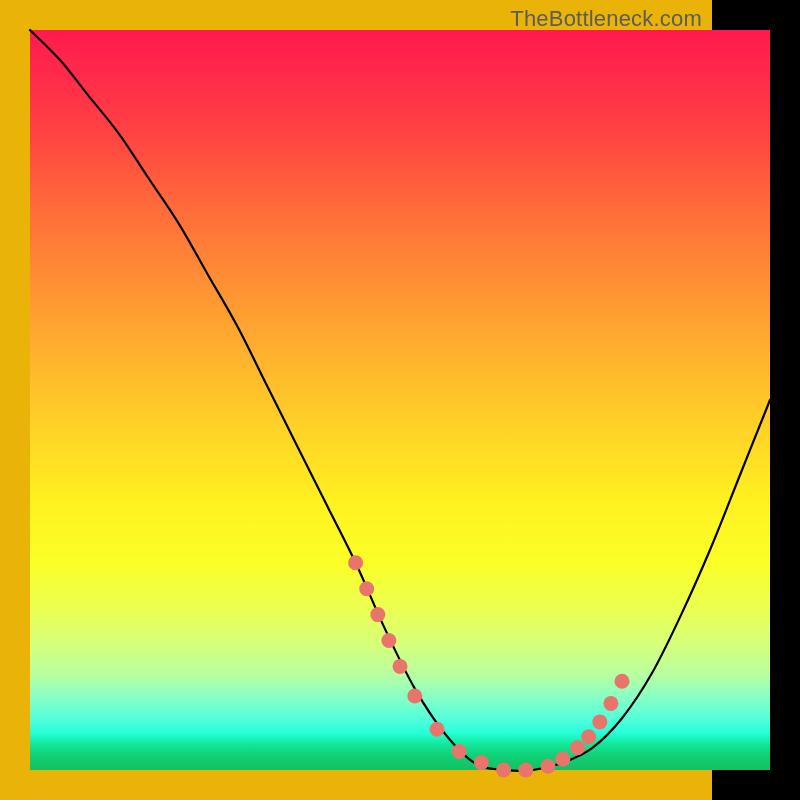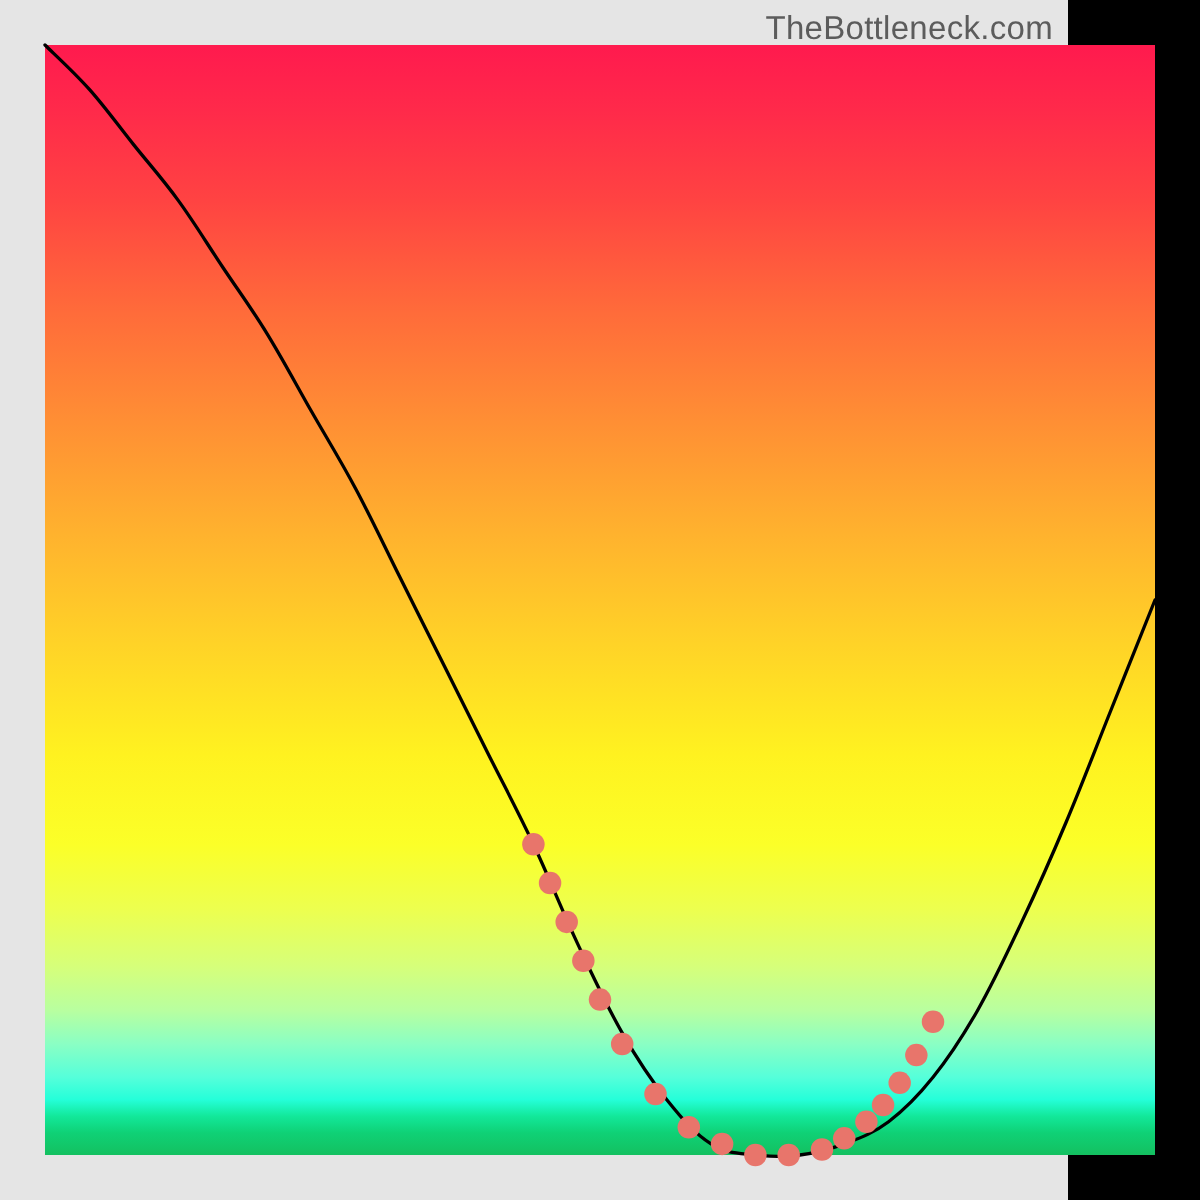--- a/index.html
+++ b/index.html
@@ -8,21 +8,21 @@
     width: 800px;
     height: 800px;
     background: #000;
     overflow: hidden;
     font-family: Arial, Helvetica, sans-serif;
   }
   .stage {
     position: relative;
     width: 712px;
     height: 800px;
-    background: #e5e5e5;
+    background: #eab308;
   }
   .plot {
     position: absolute;
     left: 30px;
     top: 30px;
     width: 740px;
     height: 740px;
     background: linear-gradient(to bottom,
       #ff1a4e 0%,
       #ff2a4a 6%,

